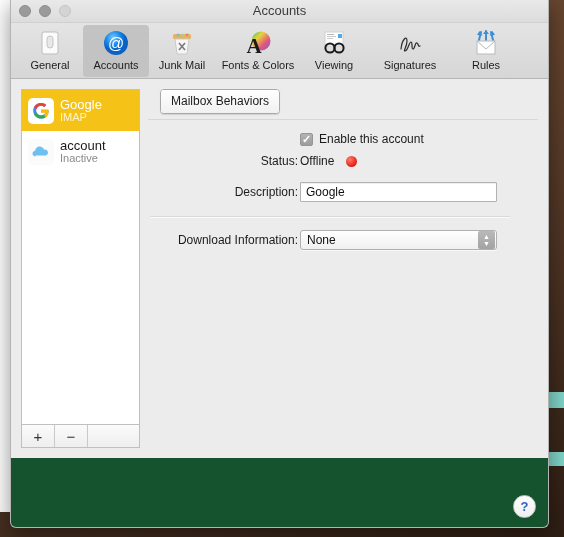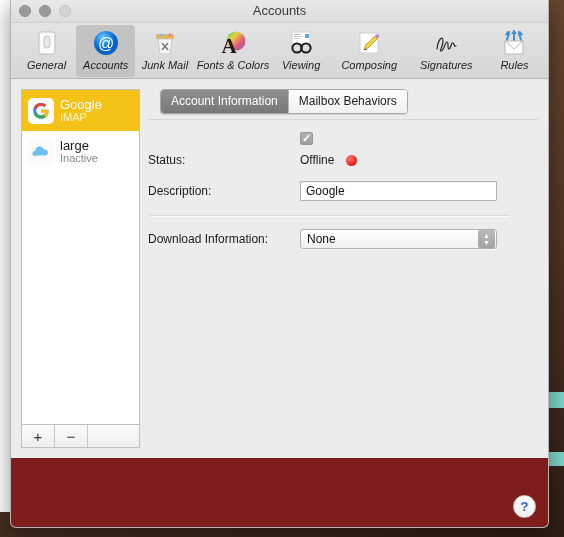--- a/index.html
+++ b/index.html
@@ -51,21 +51,21 @@
     background: #7fd4c8;
   }
 
   
   .window {
     position: absolute;
     left: 10px;
     top: 0px;
     width: 537px;
     height: 527px;
-    background: #7f1d1d;
+    background: #14532d;
     border: 1px solid #b4b4b4;
     border-top: none;
     border-radius: 0 0 6px 6px;
     box-shadow: 0 6px 22px rgba(0,0,0,0.42);
     overflow: hidden;
   }
 
   
   .titlebar {
     position: relative;
@@ -122,21 +122,20 @@
   .tb-icon {
     width: 30px; height: 30px;
     display: flex; align-items: center; justify-content: center;
     margin-bottom: 1px;
   }
   .tb-label {
     font-size: 11px;
     color: #1d1d1d;
     line-height: 12px;
     white-space: nowrap;
-    font-style: italic;
   }
   .tb-item.wide { width: 86px; }
 
   
   .body {
     position: relative;
     height: 379px;
     background: #ececec;
     padding: 10px;
     box-sizing: border-box;
@@ -235,24 +234,24 @@
     position: absolute;
     left: 0; top: 12px; right: 14px;
   }
   .row {
     display: flex;
     align-items: center;
     margin-bottom: 8px;
   }
   .row-label {
     width: 152px;
-    text-align: left;
+    text-align: right;
     font-size: 12px;
     color: #1b1b1b;
-    padding-right: 16px;
+    padding-right: 2px;
     box-sizing: border-box;
     white-space: nowrap;
   }
   .row-field { flex: 1; display: flex; align-items: center; }
 
   .checkbox {
     width: 13px; height: 13px;
     border-radius: 2px;
     border: 1px solid #a6a6a6;
     background: linear-gradient(#ffffff, #f2f2f2);
@@ -472,31 +471,20 @@
             <rect x="7" y="9" width="6" height="1" fill="#cccccc"></rect>
             <rect x="18" y="5" width="4" height="4" fill="#5aa6e0"></rect>
             <circle cx="10" cy="19" r="4.6" fill="none" stroke="#1a1a1a" stroke-width="2"></circle>
             <circle cx="19" cy="19" r="4.6" fill="none" stroke="#1a1a1a" stroke-width="2"></circle>
             <line x1="14.5" y1="18.5" x2="14.5" y2="18.5" stroke="#1a1a1a" stroke-width="2"></line>
           </svg>
         </div>
         <div class="tb-label">Viewing</div>
       </div>
 
-      <div class="tb-item wide">
-        <div class="tb-icon">
-          <svg width="28" height="28" viewBox="0 0 28 28">
-            <rect x="5" y="4" width="18" height="20" fill="#ffffff" stroke="#d0d0d0"></rect>
-            <path d="M9 21 L10.5 16.5 L20 7 L22.5 9.5 L13 19 Z" fill="#f6d24a" stroke="#c8a52c"></path>
-            <path d="M20 7 L22.5 9.5 L23.6 8.4 A1.6 1.6 0 0 0 21.1 5.9 Z" fill="#b47fd8"></path>
-            <path d="M9 21 L10.5 19.6 L11.9 21 Z" fill="#4a4a4a"></path>
-          </svg>
-        </div>
-        <div class="tb-label">Composing</div>
-      </div>
 
       <div class="tb-item wide">
         <div class="tb-icon">
           <svg width="28" height="28" viewBox="0 0 28 28">
             <path d="M5 20 C6 10, 11 6, 11 12 C11 18, 7 22, 9 22 C12 22, 13 13, 15 13
                      C17 13, 15 20, 17 20 C19 20, 19 13, 21 14 C22.5 14.8, 22 18, 24 17" fill="none" stroke="#2b2b2b" stroke-width="1.2" stroke-linecap="round"></path>
           </svg>
         </div>
         <div class="tb-label">Signatures</div>
       </div>
@@ -547,50 +535,50 @@
             <div class="acct-icon">
               <svg width="26" height="26" viewBox="0 0 26 26">
                 <rect x="0" y="0" width="26" height="26" rx="5" fill="#fbfbfb"></rect>
                 <path d="M7.5 17.5c-1.7 0-3-1.3-3-2.9 0-1.5 1.1-2.7 2.6-2.9
                          0.3-2.3 2.2-4.1 4.6-4.1 2 0 3.7 1.3 4.3 3.1
                          0.3-0.1 0.6-0.2 1-0.2 1.7 0 3 1.4 3 3.1
                          0 1.6-1.3 3-3 3H7.5z" fill="#6ec0f0"></path>
               </svg>
             </div>
             <div class="acct-text">
-              <div class="acct-name">large</div>
+              <div class="acct-name">account</div>
               <div class="acct-sub">Inactive</div>
             </div>
           </div>
 
         </div>
 
         <div class="list-footer">
           <div class="lf-btn">+</div>
           <div class="lf-btn">−</div>
           <div class="lf-spacer"></div>
         </div>
       </div>
 
       <div class="pane">
 
         <div class="tabs">
-          <div class="tab active">Account Information</div>
           <div class="tab">Mailbox Behaviors</div>
         </div>
 
         <div class="tab-content">
           <div class="form">
 
             <div class="row">
               <div class="row-label"></div>
               <div class="row-field">
                 <div class="checkbox checked">
                   <span class="check-glyph">✓</span>
                 </div>
+                <span class="cb-label">Enable this account</span>
               </div>
             </div>
 
             <div class="row">
               <div class="row-label">Status:</div>
               <div class="row-field">
                 <span class="status-value">Offline</span>
                 <span class="status-dot"></span>
               </div>
             </div>

